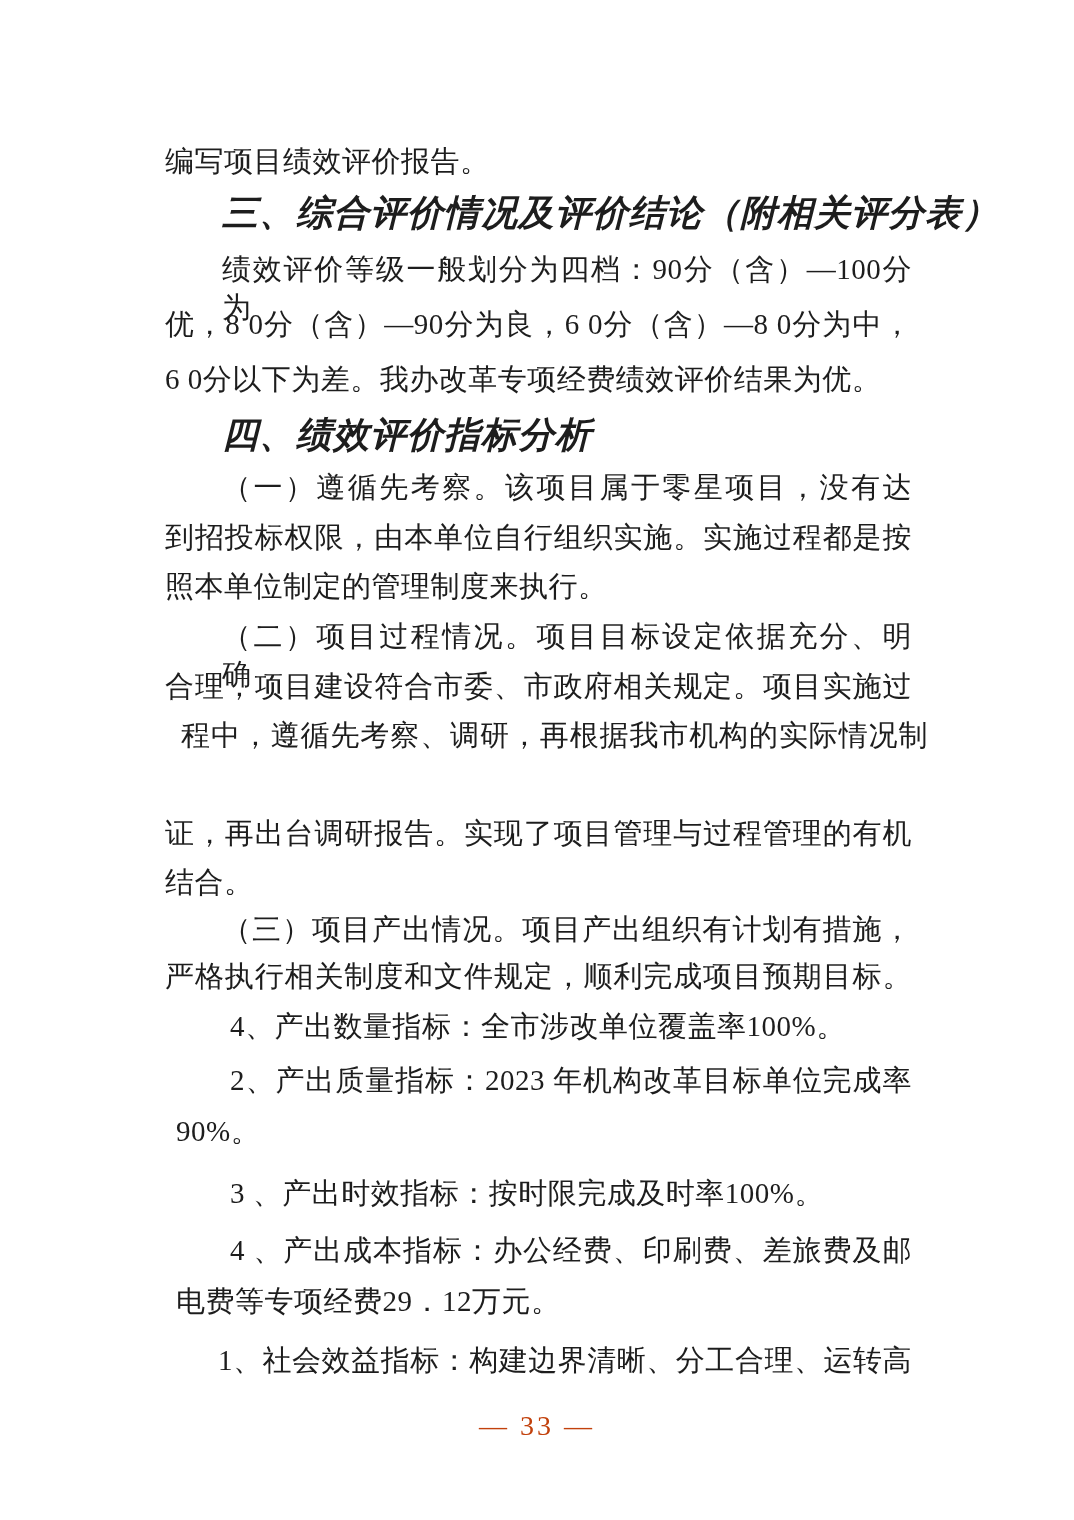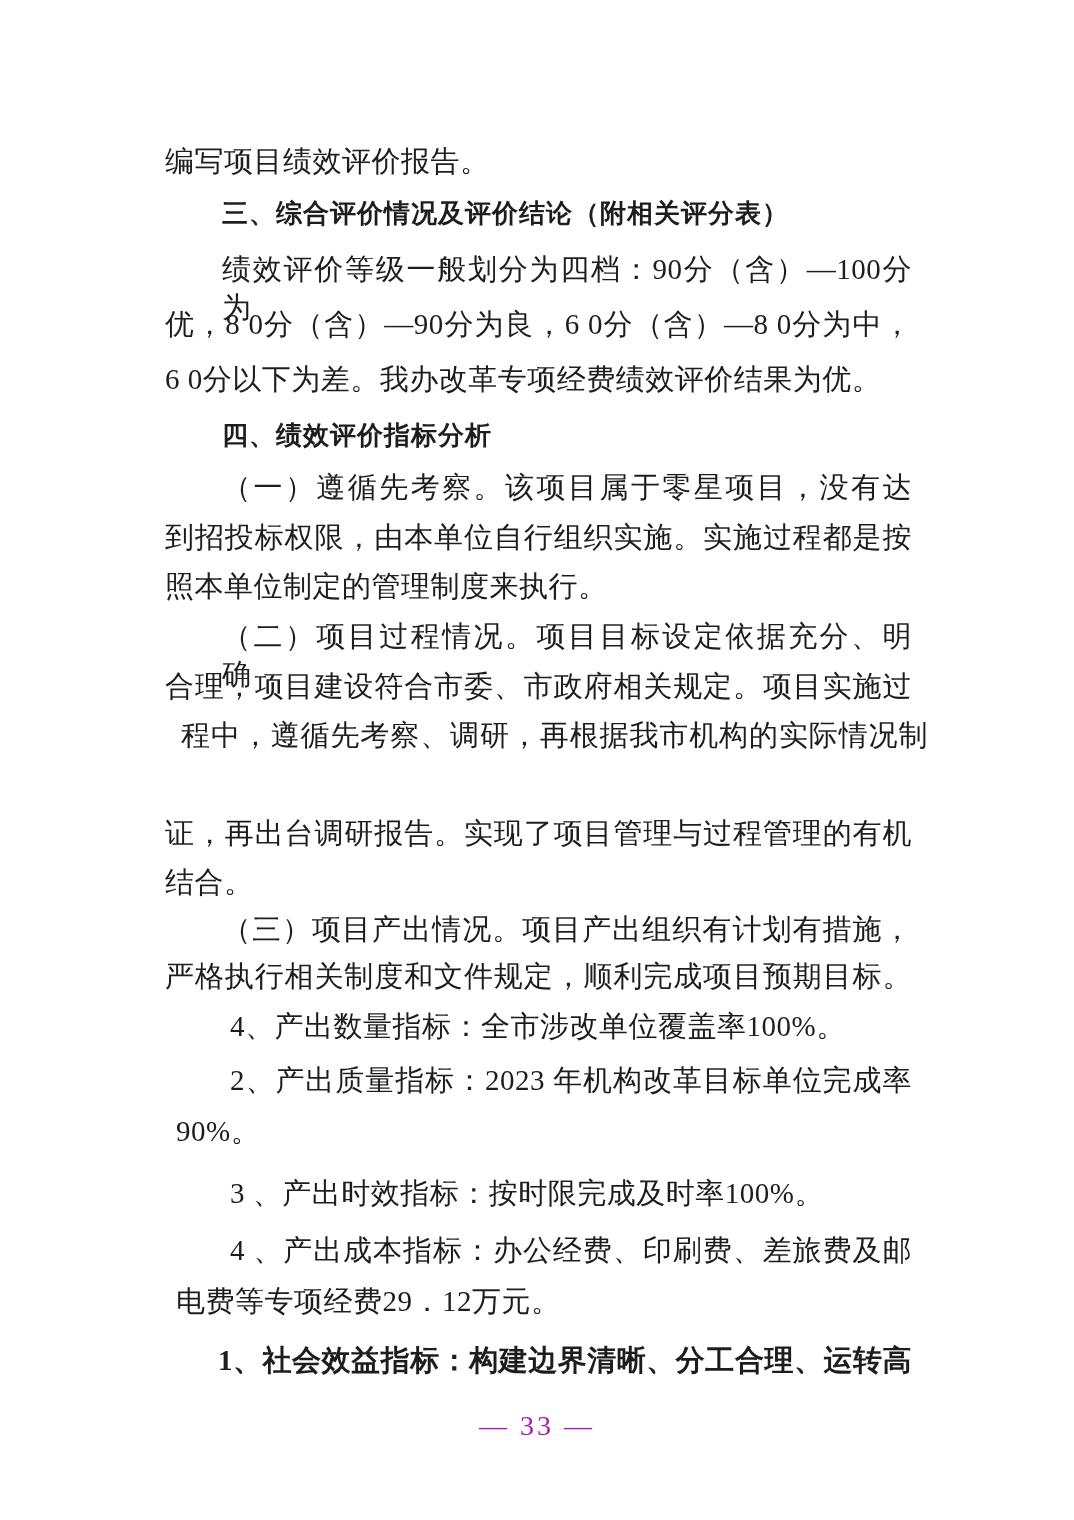--- a/index.html
+++ b/index.html
@@ -25,31 +25,32 @@
     letter-spacing: 0.5px;
   }
   .fill {
     white-space: normal;
     text-align: justify;
     text-align-last: justify;
   }
   .heading {
     font-family: "Liberation Sans", "DejaVu Sans", sans-serif;
     font-weight: bold;
-    font-size: 26px;
+    font-size: 36px;
     letter-spacing: 1px;
+    font-style: italic;
   }
   .page-footer {
     position: absolute;
     left: 0;
     width: 100%;
     text-align: center;
     font-size: 28px;
     letter-spacing: 3px;
-    color: #a21caf;
+    color: #c2410c;
   }
 </style>
 </head>
 <body>
 
 <div class="page">
 
   <div class="line" style="top:142px; left:165px;">编写项目绩效评价报告。</div>
 
   <div class="line heading" style="top:194px; left:222px;">三、综合评价情况及评价结论（附相关评分表）</div>
@@ -72,17 +73,17 @@
 
   <div class="line fill" style="top:910px; left:222px; width:690px;">（三）项目产出情况。项目产出组织有计划有措施，</div>
   <div class="line fill" style="top:957px; left:165px; width:747px;">严格执行相关制度和文件规定，顺利完成项目预期目标。</div>
 
   <div class="line" style="top:1007px; left:230px;">4、产出数量指标：全市涉改单位覆盖率100%。</div>
   <div class="line fill" style="top:1061px; left:230px; width:682px;">2、产出质量指标：2023 年机构改革目标单位完成率</div>
   <div class="line" style="top:1112px; left:176px;">90%。</div>
   <div class="line" style="top:1174px; left:230px;">3 、产出时效指标：按时限完成及时率100%。</div>
   <div class="line fill" style="top:1231px; left:230px; width:682px;">4 、产出成本指标：办公经费、印刷费、差旅费及邮</div>
   <div class="line" style="top:1282px; left:176px;">电费等专项经费29．12万元。</div>
-  <div class="line fill" style="top:1341px; left:218px; width:694px;font-weight:bold;">1、社会效益指标：构建边界清晰、分工合理、运转高</div>
+  <div class="line fill" style="top:1341px; left:218px; width:694px;">1、社会效益指标：构建边界清晰、分工合理、运转高</div>
 
   <div class="page-footer" style="top:1410px;">— 33 —</div>
 
 </div>
 
 </body></html>

